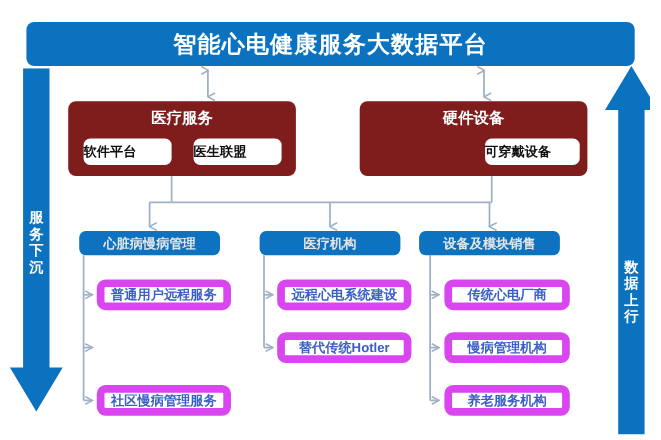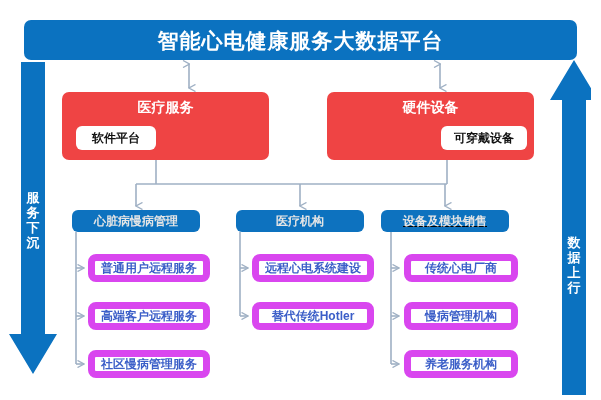--- a/index.html
+++ b/index.html
@@ -36,21 +36,21 @@
     color: #ffffff;
     font-size: 21px;
     font-weight: bold;
     letter-spacing: 1px;
     line-height: 1;
   }
 
   
   .panel {
     position: absolute;
-    background: #ef4444;
+    background: #7f1d1d;
     border-radius: 7px;
     box-sizing: border-box;
     text-decoration: underline;
   }
   .panel .panel-title {
     position: absolute;
     left: 0;
     right: 0;
     top: 8px;
     text-align: center;
@@ -58,21 +58,20 @@
     font-size: 14px;
     font-weight: bold;
     line-height: 1;
   }
   .chip {
     position: absolute;
     background: #ffffff;
     border-radius: 6px;
     display: flex;
     align-items: center;
-    justify-content: center;
     box-sizing: border-box;
     height: 24px;
   }
   .chip span {
     color: #111111;
     font-size: 12px;
     font-weight: bold;
     line-height: 1;
     white-space: nowrap;
   }
@@ -98,21 +97,21 @@
   }
   .cat-header span {
     color: #e5e5e5;
     font-size: 12px;
     font-weight: bold;
     line-height: 1;
     white-space: nowrap;
   }
   #cat-0 { left: 72px;  top: 210px; width: 128px; }
   #cat-1 { left: 236px; top: 210px; width: 128px; }
-  #cat-2 { left: 381px; top: 210px; width: 128px; text-decoration: underline; }
+  #cat-2 { left: 381px; top: 210px; width: 128px; }
 
   
   .leaf {
     position: absolute;
     height: 28px;
     background: #ffffff;
     border: 7px solid #d946ef;
     border-radius: 8px;
     display: flex;
     align-items: center;
@@ -221,43 +220,43 @@
   <div class="title-bar">
     <div class="title-text">智能心电健康服务大数据平台</div>
   </div>
 
   <div class="panel" id="panel-medical">
     <div class="panel-title">医疗服务</div>
   </div>
   <div class="chip" id="chip-software">
     <span>软件平台</span>
   </div>
+  <div class="chip" id="chip-doctor">
+    <span>医生联盟</span>
+  </div>
 
   <div class="panel" id="panel-hardware">
     <div class="panel-title">硬件设备</div>
   </div>
   <div class="chip" id="chip-wearable">
     <span>可穿戴设备</span>
   </div>
 
   <div class="cat-header" id="cat-0">
     <span>心脏病慢病管理</span>
   </div>
   <div class="cat-header" id="cat-1">
     <span>医疗机构</span>
   </div>
   <div class="cat-header" id="cat-2">
     <span>设备及模块销售</span>
   </div>
 
   <div class="leaf" id="leaf-0-0">
     <span>普通用户远程服务</span>
-  </div>
-  <div class="leaf" id="leaf-0-1">
-    <span>高端客户远程服务</span>
   </div>
   <div class="leaf" id="leaf-0-2">
     <span>社区慢病管理服务</span>
   </div>
 
   <div class="leaf" id="leaf-1-0">
     <span>远程心电系统建设</span>
   </div>
   <div class="leaf" id="leaf-1-1">
     <span>替代传统Hotler</span>

